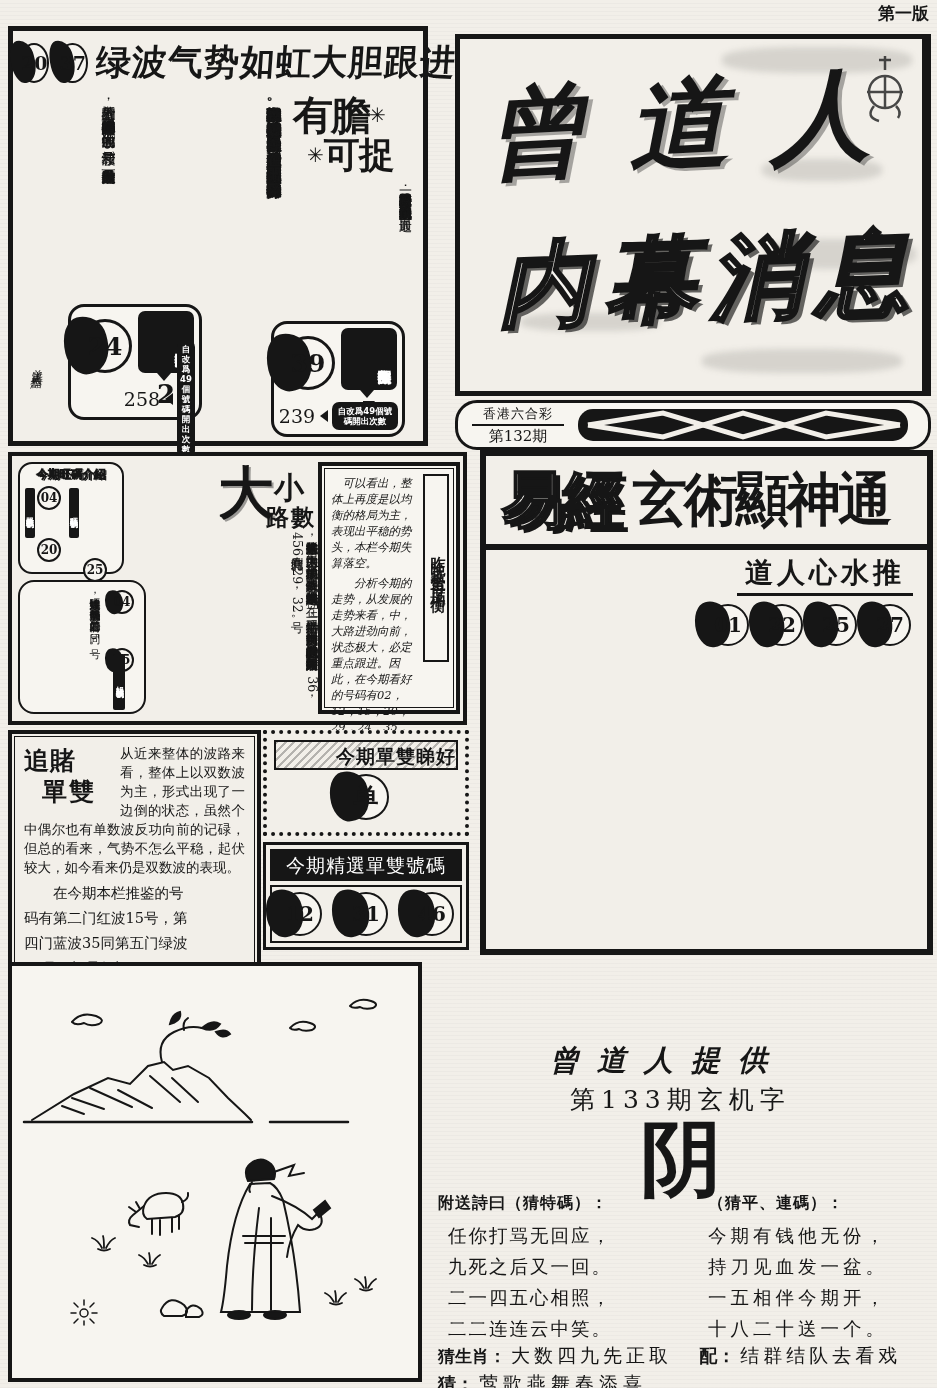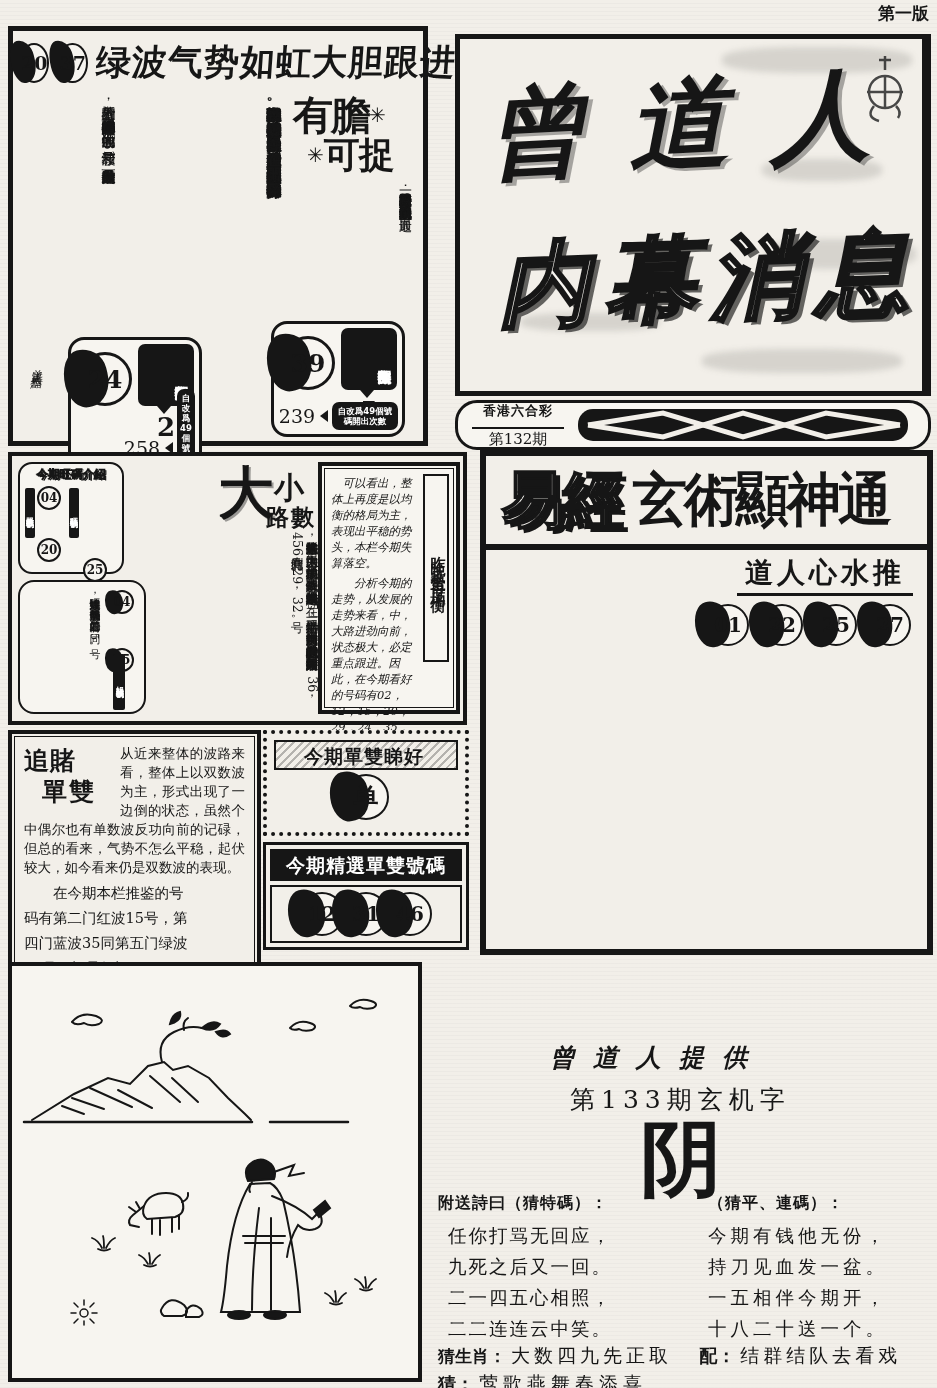--- a/index.html
+++ b/index.html
@@ -66,21 +66,21 @@
     </div>
 
     <div class="abs vtext" style="top:152px; right:10px; height:170px; width:106px; font-size:13px; line-height:15px;">通過上一期的攪珠結果再根據近期的攤路走勢分析得出．在近期的表現勢頭主要還是以中大路方向的表現較爲活躍．而最近</div>
 
     <div class="abs vtext" style="top:64px; right:140px; height:258px; width:158px; font-size:15px; line-height:18px; font-weight:600;">期的攤路轉向極細路方向表現强勁。但在今期看來此攤路將會有所轉變，以中大路方向回勇復旺勢頭極高，亦是今期大家贏錢的方向所在，特別是紅波的表現有反彈回旺的勢頭開出，而三波方面仍然要兼願出擊較爲穩妥。</div>
 
     <div class="abs vtext" style="top:64px; left:10px; height:262px; width:96px; font-size:14px; line-height:20px;">看上期的分析，得出今期的择码方向将会在职第三门和第二门作重点出去，而当中的绿波26号和绿波31号可以作为今期的重点对象出去。</div>
 
     <div class="abs vtext" style="left:14px; top:330px; height:100px; font-size:11px; font-style:italic; letter-spacing:2px;">曾道人指點</div>
 
-    <div class="abs" style="left:55px; top:306px; width:134px; height:132px; border:3px solid var(--ink); border-radius:16px; background:var(--paper2);">
+    <div class="abs" style="left:55px; top:273px; width:134px; height:116px; border:3px solid var(--ink); border-radius:16px; background:var(--paper2);">
       <span class="num n54 abs" style="left:7px; top:12px;">
         <i class="blob"></i>
         <b>24</b>
       </span>
       <div class="abs vtext sans" style="right:5px; top:4px; width:56px; height:62px; background:var(--ink); color:#fff; border-radius:7px; font-size:14px; line-height:21px; font-weight:700; padding:3px 2px; text-align:center;">今年開出次數</div>
       <div class="abs" style="right:28px; top:66px; width:0; height:0; border-left:7px solid transparent; border-right:7px solid transparent; border-top:8px solid var(--ink);"></div>
       <div class="abs" style="right:5px; top:72px; width:56px; text-align:center; font-size:26px; font-weight:700;">2</div>
       <div class="abs" style="left:4px; right:4px; bottom:3px; height:30px; display:flex; align-items:center; gap:4px;margin-left:48px;">
         <span style="width:38px; text-align:center; font-size:19px;">258</span>
         <span style="width:0; height:0; border-top:6px solid transparent; border-bottom:6px solid transparent; border-right:8px solid var(--ink);"></span>
@@ -122,21 +122,21 @@
         <path d="M5 39 h36"></path>
           <path d="M23 23 v33"></path>
         <path d="M12 53 q-9 11 5 15"></path>
         <path d="M34 53 q6 6 2 12"></path>
       </g>
     </svg>
   </div>
 
   <div class="abs" style="left:455px; top:400px; width:476px; height:50px; border:3px solid var(--ink); border-radius:22px; background:var(--paper2); display:flex; align-items:center; padding:0 14px;">
     <div style="width:92px; text-align:center;">
-      <div class="sans" style="font-size:13px; font-weight:700; letter-spacing:1px; border-bottom:2px solid var(--ink); padding-bottom:7px;">香港六合彩</div>
+      <div class="sans" style="font-size:13px; font-weight:400; letter-spacing:1px; border-bottom:2px solid var(--ink); padding-bottom:1px;">香港六合彩</div>
       <div style="font-size:15px; margin-top:1px;">第132期</div>
     </div>
     <svg style="margin-left:14px;" width="330" height="34" viewBox="0 0 330 34">
       <rect x="0" y="1" width="330" height="32" rx="15" fill="#161616"></rect>
       <path d="M10 17 L85 5 L165 29 L248 5 L322 17" stroke="#f2efe9" stroke-width="5" fill="none"></path>
       <path d="M10 17 L85 29 L165 5 L248 29 L322 17" stroke="#f2efe9" stroke-width="5" fill="none"></path>
     </svg>
   </div>
 
   <div class="abs" style="left:8px; top:452px; width:459px; height:273px; border:4px solid var(--ink); background:var(--paper);">
@@ -230,30 +230,30 @@
       <div style="float:left; width:96px; height:58px;">
         <div class="sans" style="font-size:25px; font-weight:900; letter-spacing:1px;">追賭</div>
         <div style="font-size:25px; font-weight:900; margin-left:18px; margin-top:-2px; letter-spacing:2px;">單雙</div>
       </div>
       <p style="font-size:13.5px; line-height:19px; text-align:justify;">从近来整体的波路来看，整体上以双数波为主，形式出现了一边倒的状态，虽然个中偶尔也有单数波反功向前的记碌，但总的看来，气势不怎么平稳，起伏较大，如今看来仍是双数波的表现。</p>
       <p style="clear:none; width:168px; font-size:14.5px; line-height:25px; margin-top:4px; text-indent:2em;">在今期本栏推鉴的号码有第二门红波15号，第四门蓝波35同第五门绿波48号，祝君好运！</p>
     </div>
   </div>
 
   <div class="abs" style="left:263px; top:730px; width:206px; height:106px; border:4px dotted var(--ink); background:var(--paper);">
-    <div class="sans" style="margin:6px auto 4px auto; width:184px; height:30px; border:2px solid var(--ink); line-height:28px; text-align:left; font-size:19px; font-weight:900; letter-spacing:1px; background:repeating-linear-gradient(135deg, rgba(22,22,22,.28) 0 2px, transparent 2px 6px); text-shadow:0 0 3px var(--paper2), 0 0 3px var(--paper2);padding-left:28px;">今期單雙睇好</div>
+    <div class="sans" style="margin:6px auto 4px auto; width:184px; height:30px; border:2px solid var(--ink); line-height:28px; text-align:right; font-size:19px; font-weight:900; letter-spacing:1px; background:repeating-linear-gradient(135deg, rgba(22,22,22,.28) 0 2px, transparent 2px 6px); text-shadow:0 0 3px var(--paper2), 0 0 3px var(--paper2);padding-left:28px;">今期單雙睇好</div>
     <span class="num n46" style="margin:4px auto 0 auto;">
       <i class="blob"></i>
       <b>单</b>
     </span>
   </div>
 
   <div class="abs" style="left:263px; top:842px; width:206px; height:108px; border:3px solid var(--ink); background:var(--paper); padding:4px;">
-    <div class="sans" style="height:32px; background:var(--ink); color:#fff; text-align:center; line-height:32px; font-size:19px; font-weight:700; letter-spacing:1px;">今期精選單雙號碼</div>
-    <div style="border:2px solid var(--ink); margin-top:4px; height:58px; display:flex; align-items:center; justify-content:center; ">
+    <div class="sans" style="height:32px; background:var(--ink); color:#fff; text-align:center; line-height:32px; font-size:19px; font-weight:400; letter-spacing:1px;">今期精選單雙號碼</div>
+    <div style="border:2px solid var(--ink); margin-top:4px; height:58px; display:flex; align-items:center; justify-content:center; gap:22px;">
       <span class="num n44">
           <i class="blob"></i>
           <b>12</b>
         </span>
       <span class="num n44">
           <i class="blob"></i>
           <b>31</b>
         </span>
       <span class="num n44">
           <i class="blob"></i>
@@ -315,21 +315,21 @@
 
         <g stroke-width="1.5">
           <circle cx="72" cy="347" r="4"></circle>
           <path d="M72 339 v-5 M72 355 v4 M64 347 h-5 M80 347 h5 M66 341 l-4 -4 M78 341 l4 -4 M66 353 l-4 4 M78 353 l4 4"></path>
         </g>
       </g>
     </svg>
   </div>
 
   <div class="abs" style="left:430px; top:965px; width:505px; height:423px;">
-    <div class="abs sans" style="left:120px; top:76px; font-size:25px; font-weight:900; font-style:italic; letter-spacing:18px;">曾道人提供</div>
+    <div class="abs sans" style="left:120px; top:76px; font-size:29px; font-weight:900; font-style:italic; letter-spacing:18px;">曾道人提供</div>
     <div class="abs" style="left:140px; top:118px; font-size:25px; letter-spacing:6px;">第133期玄机字</div>
     <div class="abs" style="left:210px; top:140px; font-size:82px; font-weight:900;">阴</div>
 
     <div class="abs" style="left:8px; top:228px; width:262px;">
       <div style="font-size:16px; font-weight:900; letter-spacing:1px;">附送詩曰（猜特碼）：</div>
       <div style="margin-top:6px; margin-left:10px; font-size:18.5px; line-height:31px; letter-spacing:2px;">
         <div>任你打骂无回应，</div>
         <div>九死之后又一回。</div>
         <div>二一四五心相照，</div>
         <div>二二连连云中笑。</div>

